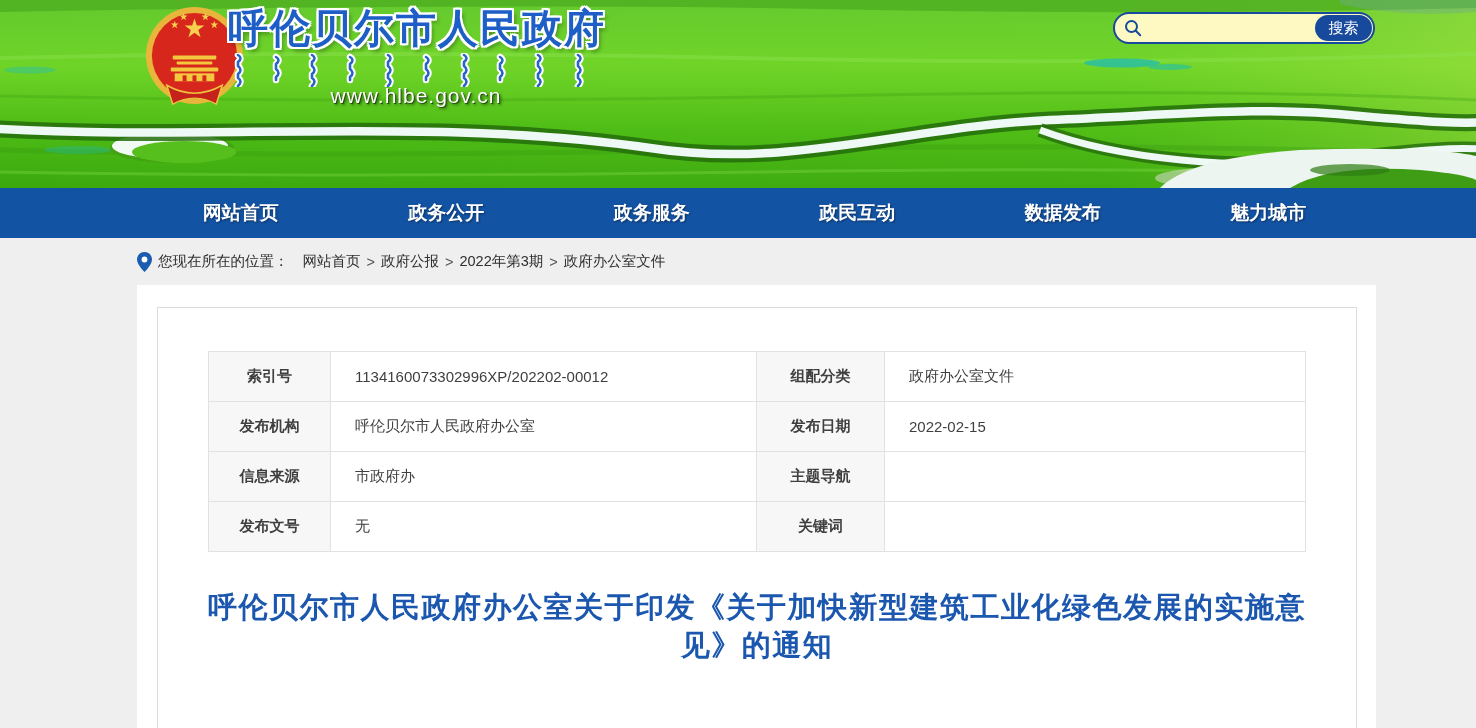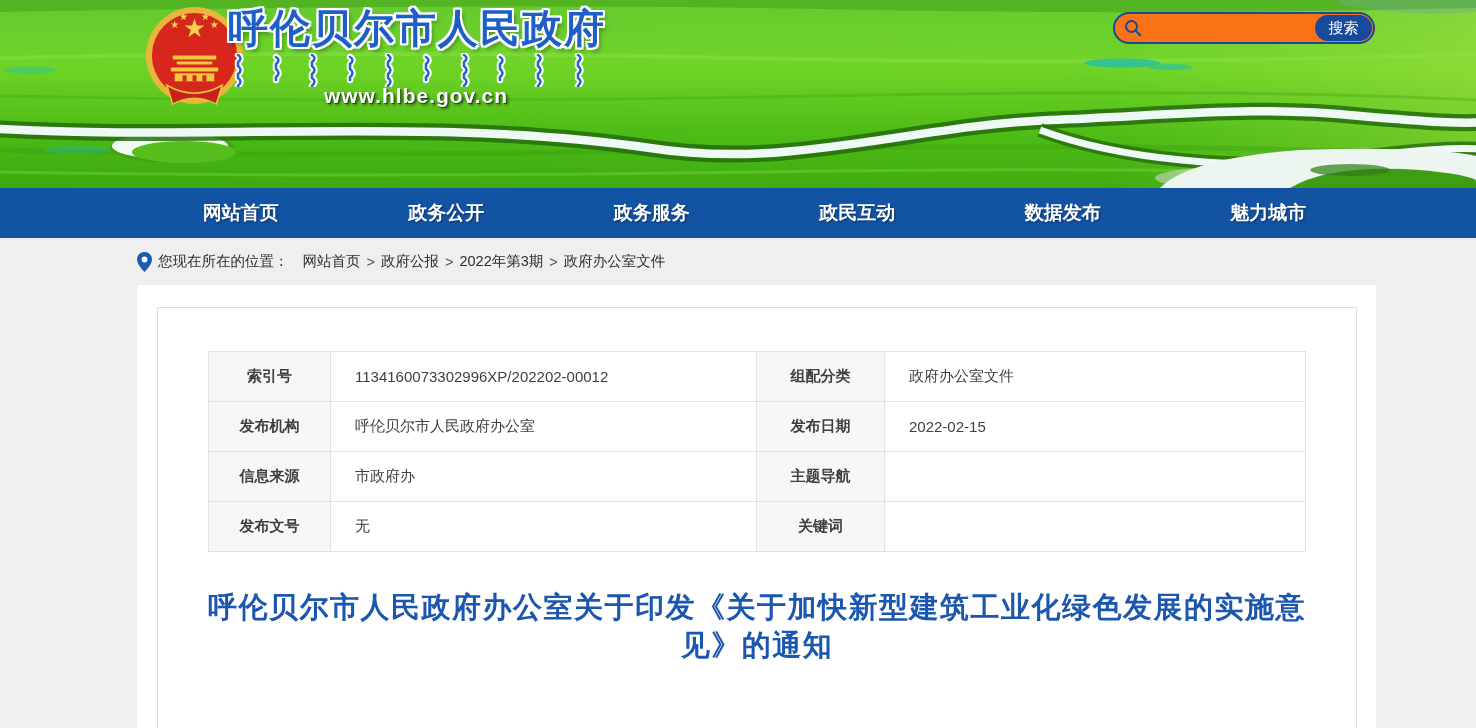--- a/index.html
+++ b/index.html
@@ -9,24 +9,24 @@
   
   .banner { position:relative; width:1476px; height:188px; overflow:hidden; }
   .banner .landscape { position:absolute; left:0; top:0; width:100%; height:100%; display:block; }
   .emblem { position:absolute; left:143px; top:6px; width:103px; height:107px; }
   .site-title { position:absolute; left:228px; top:2px; font-size:40px; font-weight:bold;
     letter-spacing:2px; color:#1d5ec7; cursor:pointer; line-height:52px; white-space:nowrap;
     text-shadow:-2px -2px 0 #fff, 2px -2px 0 #fff, -2px 2px 0 #fff, 2px 2px 0 #fff,
       0 -2px 0 #fff, 0 2px 0 #fff, -2px 0 0 #fff, 2px 0 0 #fff, 3px 4px 4px rgba(0,0,0,.35); }
   .mongol { position:absolute; left:232px; top:53px; width:368px; height:34px; }
   .site-url { position:absolute; left:300px; top:84px; width:232px; text-align:center;
-    font-size:21px; font-weight:bold; color:#fff; letter-spacing:1px;
+    font-size:21px; font-weight:normal; color:#fff; letter-spacing:1px;
     text-shadow:1px 1px 0 #23510b, 2px 2px 3px rgba(0,0,0,.55); }
   .search-box { position:absolute; left:1113px; top:12px; width:262px; height:32px;
-    background:#f97316; border:2px solid #17499c; border-radius:17px;text-decoration:underline; }
+    background:#fef9c3; border:2px solid #17499c; border-radius:17px;text-decoration:underline; }
   .search-box .mag { position:absolute; left:9px; top:5px; width:18px; height:18px; }
   .search-input { position:absolute; left:32px; top:1px; width:168px; height:26px;
     border:none; outline:none; font-size:14px; color:#333; background:transparent; }
   .search-button { position:absolute; right:1px; top:1px; width:57px; height:26px;
     background:#17499c; border:none; border-radius:13px; color:#fff; font-size:15px;
     line-height:26px; text-align:center; cursor:pointer;
     font-family:"Liberation Sans","DejaVu Sans",sans-serif; }
 
   
   .main-nav { width:1476px; height:50px; background:#1353a3; display:flex;

